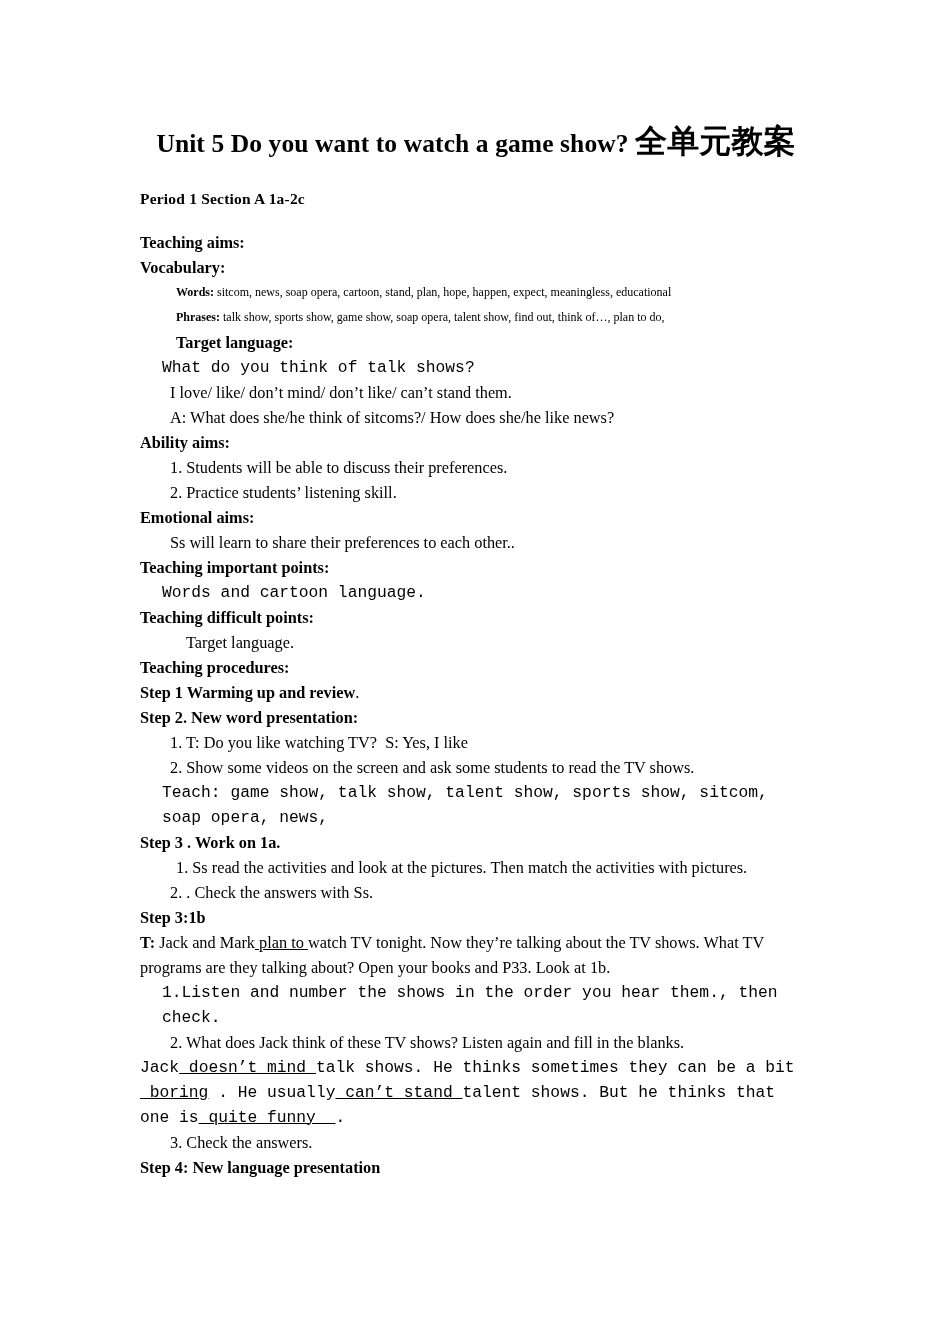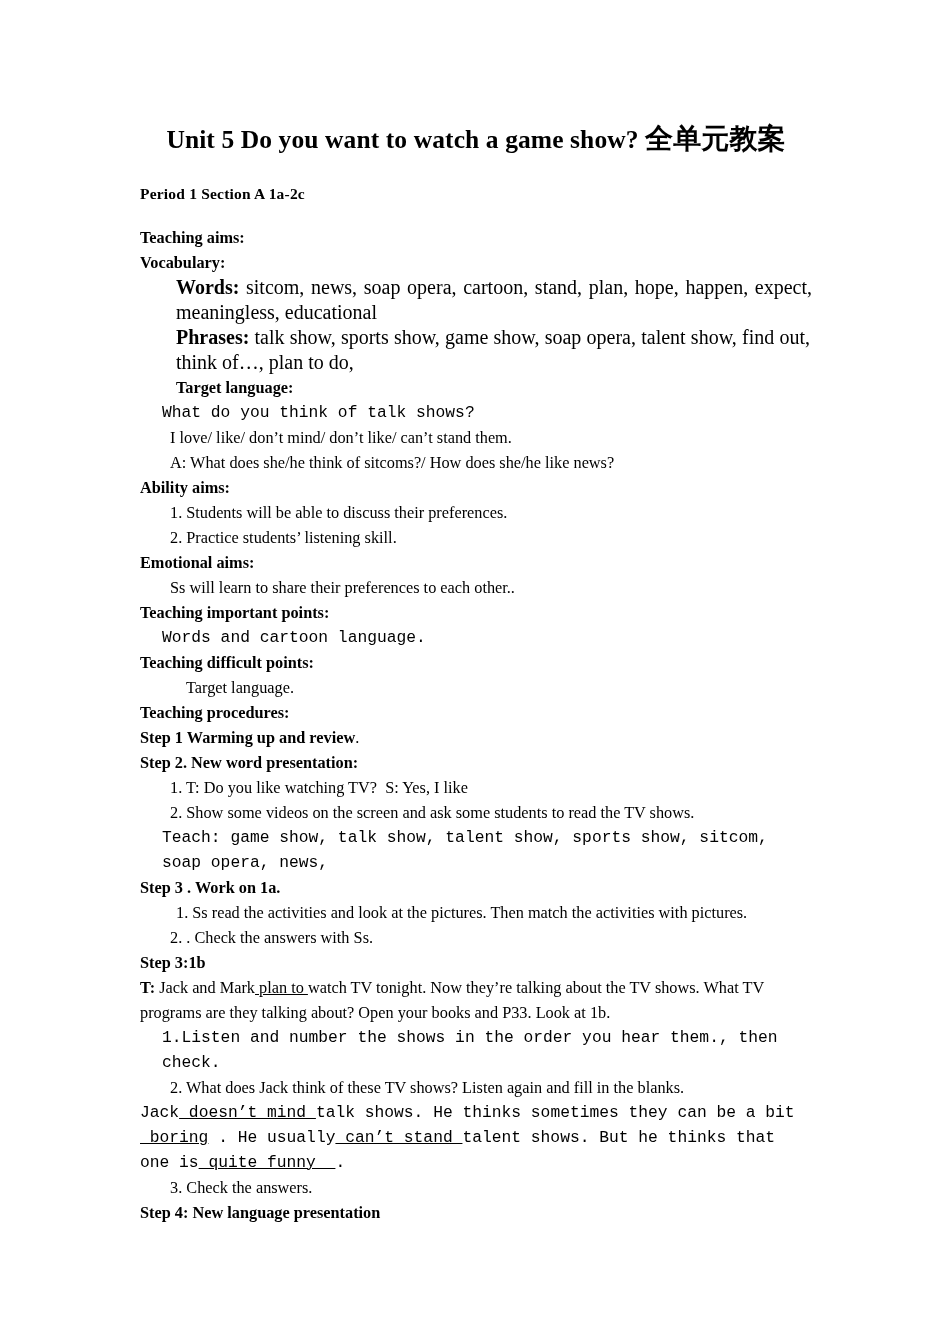--- a/index.html
+++ b/index.html
@@ -36,21 +36,21 @@
     font-weight: bold;
     text-align: center;
     margin: 0;
     padding-top: 123px;
     line-height: 1.15;
     letter-spacing: 0.1px;
   }
   .doc-title .cn {
     font-family: "DejaVu Sans", "Liberation Sans", sans-serif;
     font-weight: bold;
-    font-size: 28px;
+    font-size: 32px;
   }
   .subtitle {
     font-size: 15.5px;
     font-weight: bold;
     text-align: left;
     margin: 0;
     padding-top: 30px;
     letter-spacing: 0.2px;
   }
 
@@ -69,21 +69,21 @@
   .i0  { margin-left: 0px; }
   .i1  { margin-left: 12px; }
   .i2  { margin-left: 22px; font-family: Liberation Mono, monospace; }
   .i3  { margin-left: 30px; }
   .i4  { margin-left: 36px; }
   .i5  { margin-left: 46px; }
   .i6  { margin-left: 56px; }
 
   
   .just {
-    font-size: 20px;
+    font-size: 12px;
     line-height: 25px;
     margin: 0 0 0 36px;
     width: 636px;
     text-align: justify;
     text-justify: inter-word;
   }
   .just.narrow { width: 634px; }
 
   .para {
     font-size: 16.3px;

